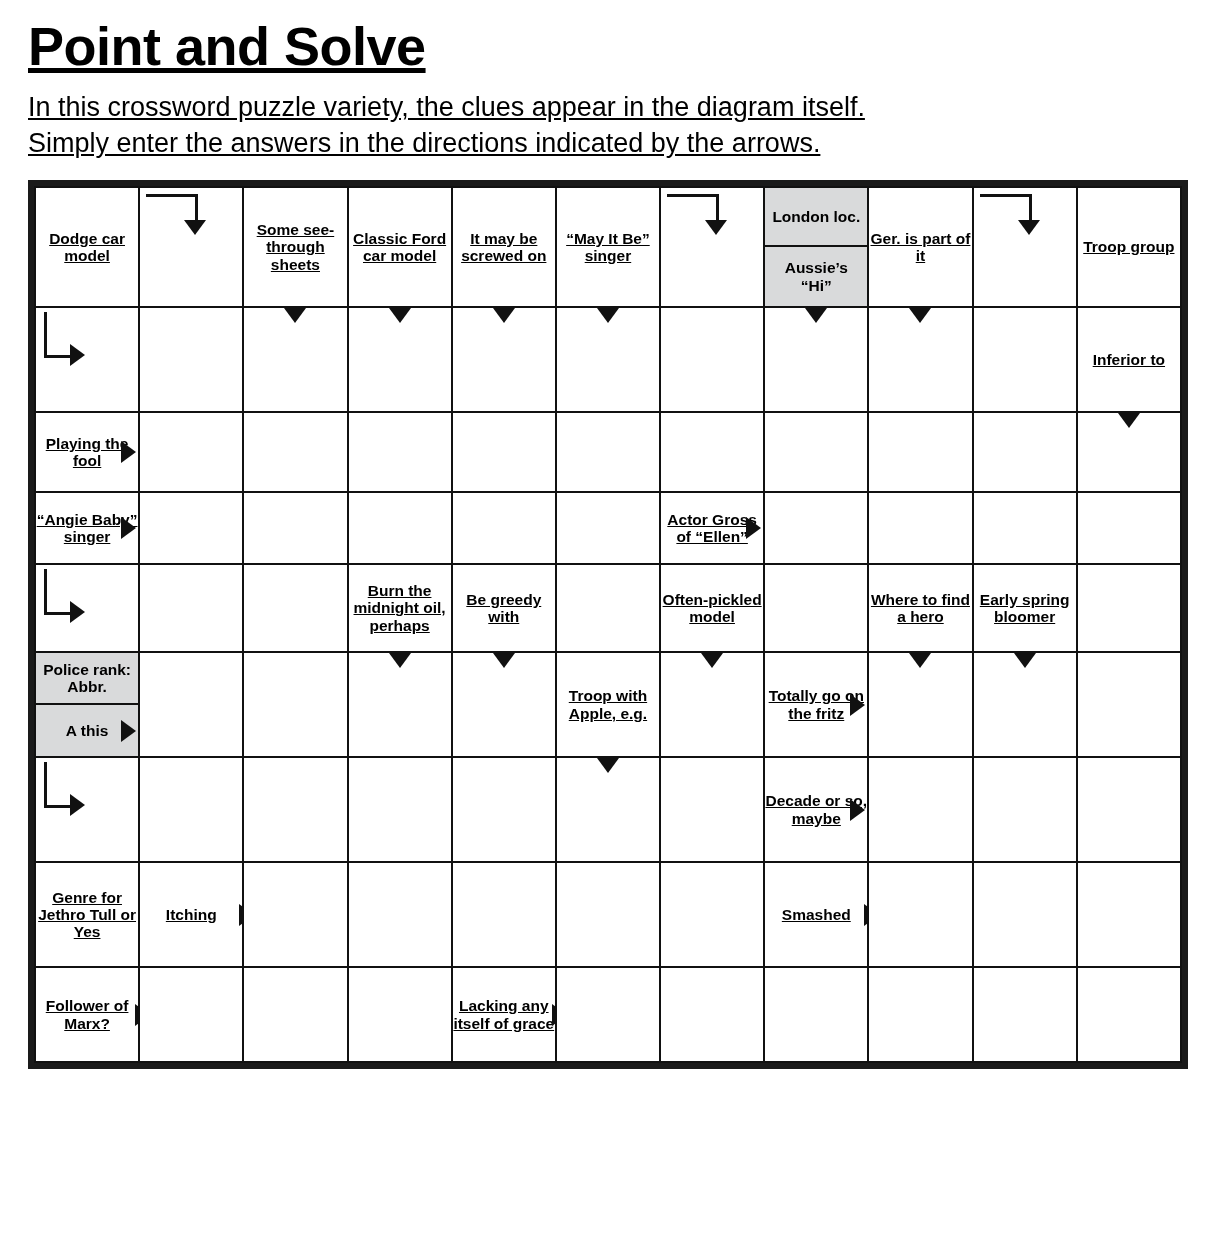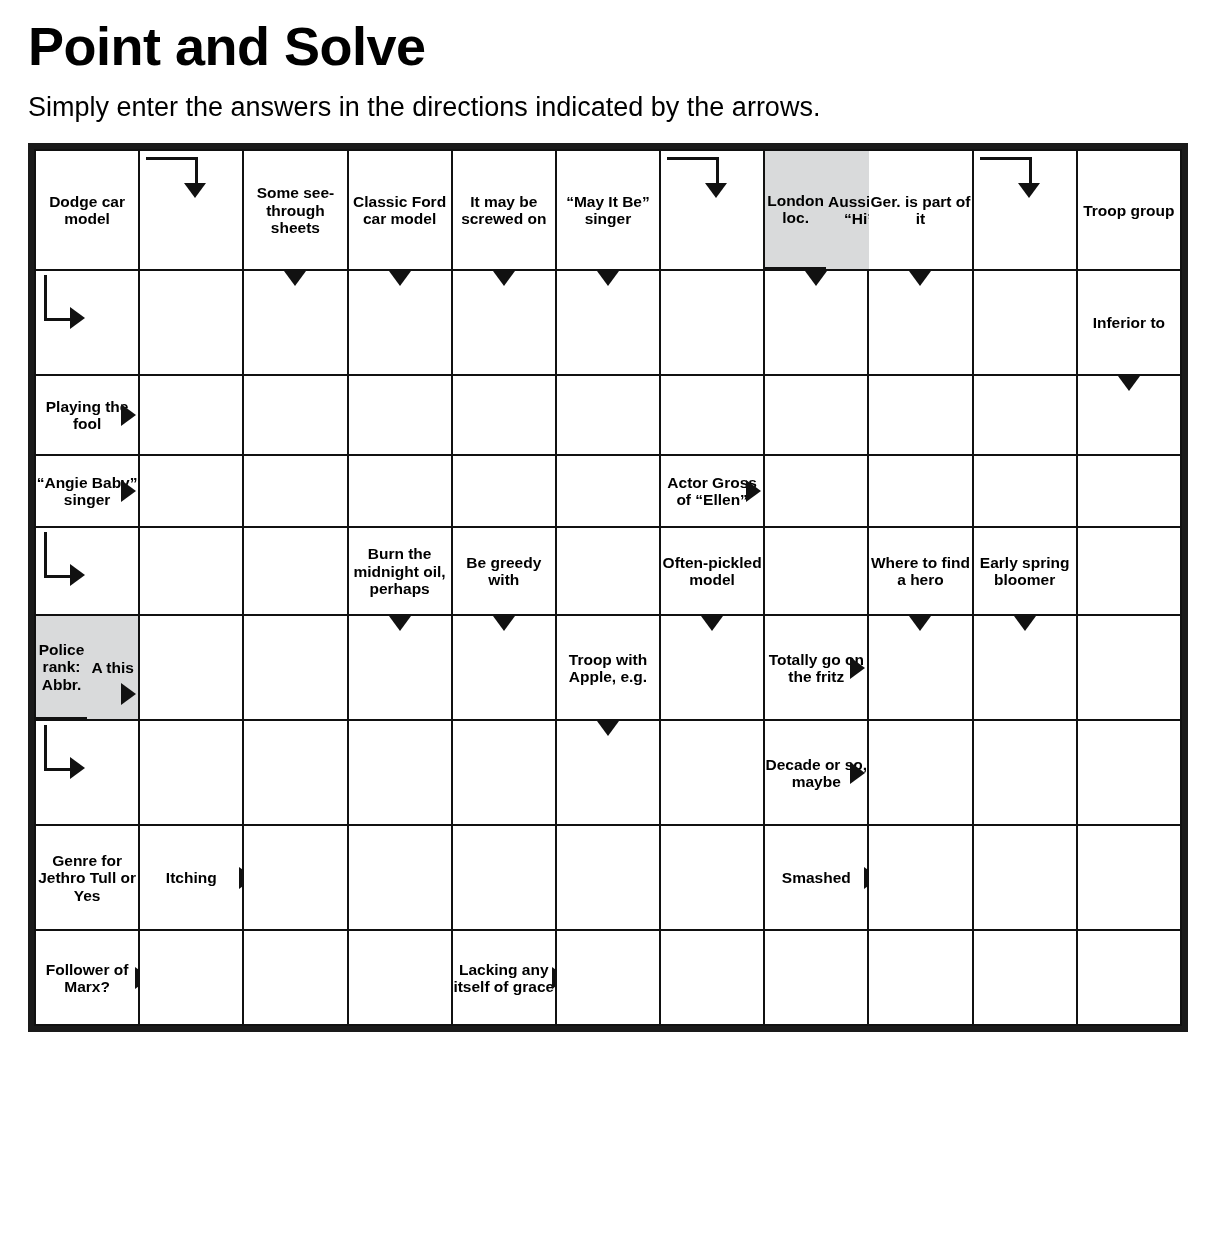--- a/index.html
+++ b/index.html
@@ -13,20 +13,21 @@
     font-family: "Liberation Sans", sans-serif;
     color: #000000;
     overflow: hidden;
   }
   #page {
     position: relative;
     width: 1206px;
     height: 1257px;
     box-sizing: border-box;
     padding: 18px 24px 0 28px;
+    text-decoration: underline;
   }
   #title {
     font-size: 54px;
     font-weight: bold;
     letter-spacing: -0.5px;
     line-height: 1.05;
     margin: 0 0 14px 0;
   }
   #intro {
     font-size: 27px;
@@ -63,20 +64,21 @@
     background: #d9dadb;
     font-size: 15.5px;
     font-weight: bold;
     line-height: 1.12;
     padding: 2px 3px;
   }
   td.empty { background: #ffffff; }
 
   .split {
     display: flex;
+    flex-direction: column;
     height: 100%;
     width: 100%;
     position: absolute;
     inset: 0;
   }
   .split .half {
     flex: 1 1 50%;
     display: flex;
     align-items: center;
     justify-content: center;
@@ -156,20 +158,21 @@
   }
 </style>
 </head>
 <body>
 
 <div id="page">
 
   <h1 id="title">Point and Solve</h1>
 
   <div id="intro">
+    <div>In this crossword puzzle variety, the clues appear in the diagram itself.</div>
     <div>Simply enter the answers in the directions indicated by the arrows.</div>
   </div>
 
   <div id="grid-wrap">
     <table class="grid">
       <colgroup>
         <col class="c">
           <col class="c">
           <col class="c">
           <col class="c">

